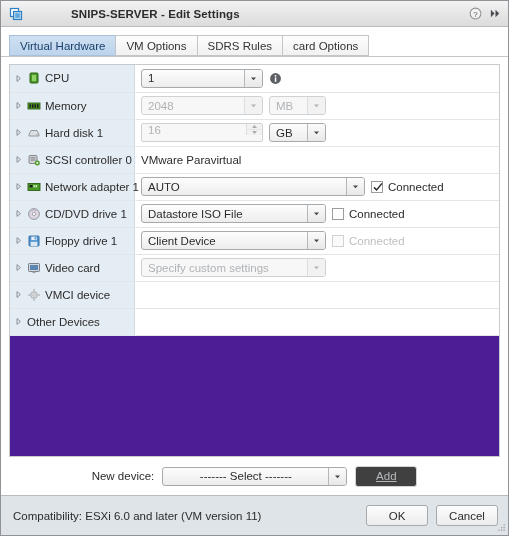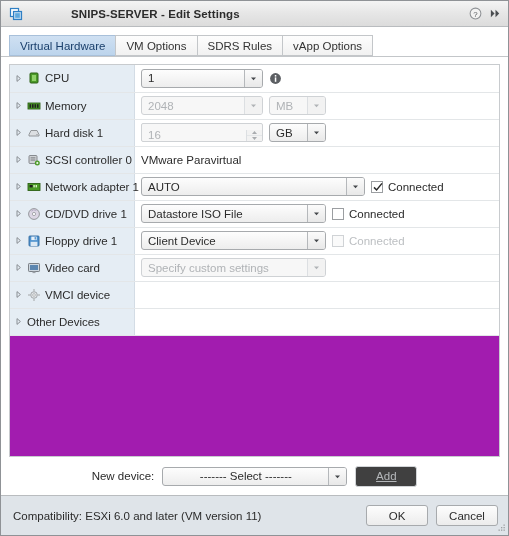--- a/index.html
+++ b/index.html
@@ -96,21 +96,21 @@
     background: linear-gradient(to bottom, #cfe0f2, #bcd4ec);
     color: #1a3f6b;
     border-color: #a8c0da;
   }
 
   
   .grid-wrap {
     flex: 1;
     margin: 7px 8px 0 8px;
     border: 1px solid #c8cbce;
-    background: #a21caf;
+    background: #4c1d95;
     overflow: hidden;
     position: relative;
   }
   .grid {
     width: 100%;
     border-collapse: collapse;
     table-layout: fixed;
   }
   .grid tr {
     height: 27px;
@@ -207,21 +207,21 @@
   .combo.w-mem     { width: 122px; }
   .combo.w-unit    { width: 57px; }
   .combo.w-net     { width: 224px; }
   .combo.w-cd      { width: 185px; }
   .combo.w-floppy  { width: 185px; }
   .combo.w-video   { width: 185px; }
   .combo.w-newdev  { width: 185px; }
 
   .spinbox {
     display: inline-flex;
-    align-items: flex-end;
+    align-items: flex-start;
     width: 122px;
     height: 19px;
     border: 1px solid #cfd2d5;
     border-radius: 2px;
     background: #f7f7f7;
     box-sizing: border-box;
     overflow: hidden;
   }
   .spinbox .sval {
     flex: 1;
@@ -354,21 +354,21 @@
         <path d="M2 3 L6 7 L2 11 Z" fill="#4a4d51"></path>
         <path d="M7 3 L11 7 L7 11 Z" fill="#4a4d51"></path>
       </svg>
     </div>
   </div>
 
   <div class="tabstrip">
     <div class="tab active">Virtual Hardware</div>
     <div class="tab">VM Options</div>
     <div class="tab">SDRS Rules</div>
-    <div class="tab">vApp Options</div>
+    <div class="tab">card Options</div>
   </div>
 
   <div class="grid-wrap">
     <table class="grid">
       <tbody>
 
         <tr>
           <td class="namecell">
             <div class="namewrap">
               <svg class="twisty" viewBox="0 0 9 9">

